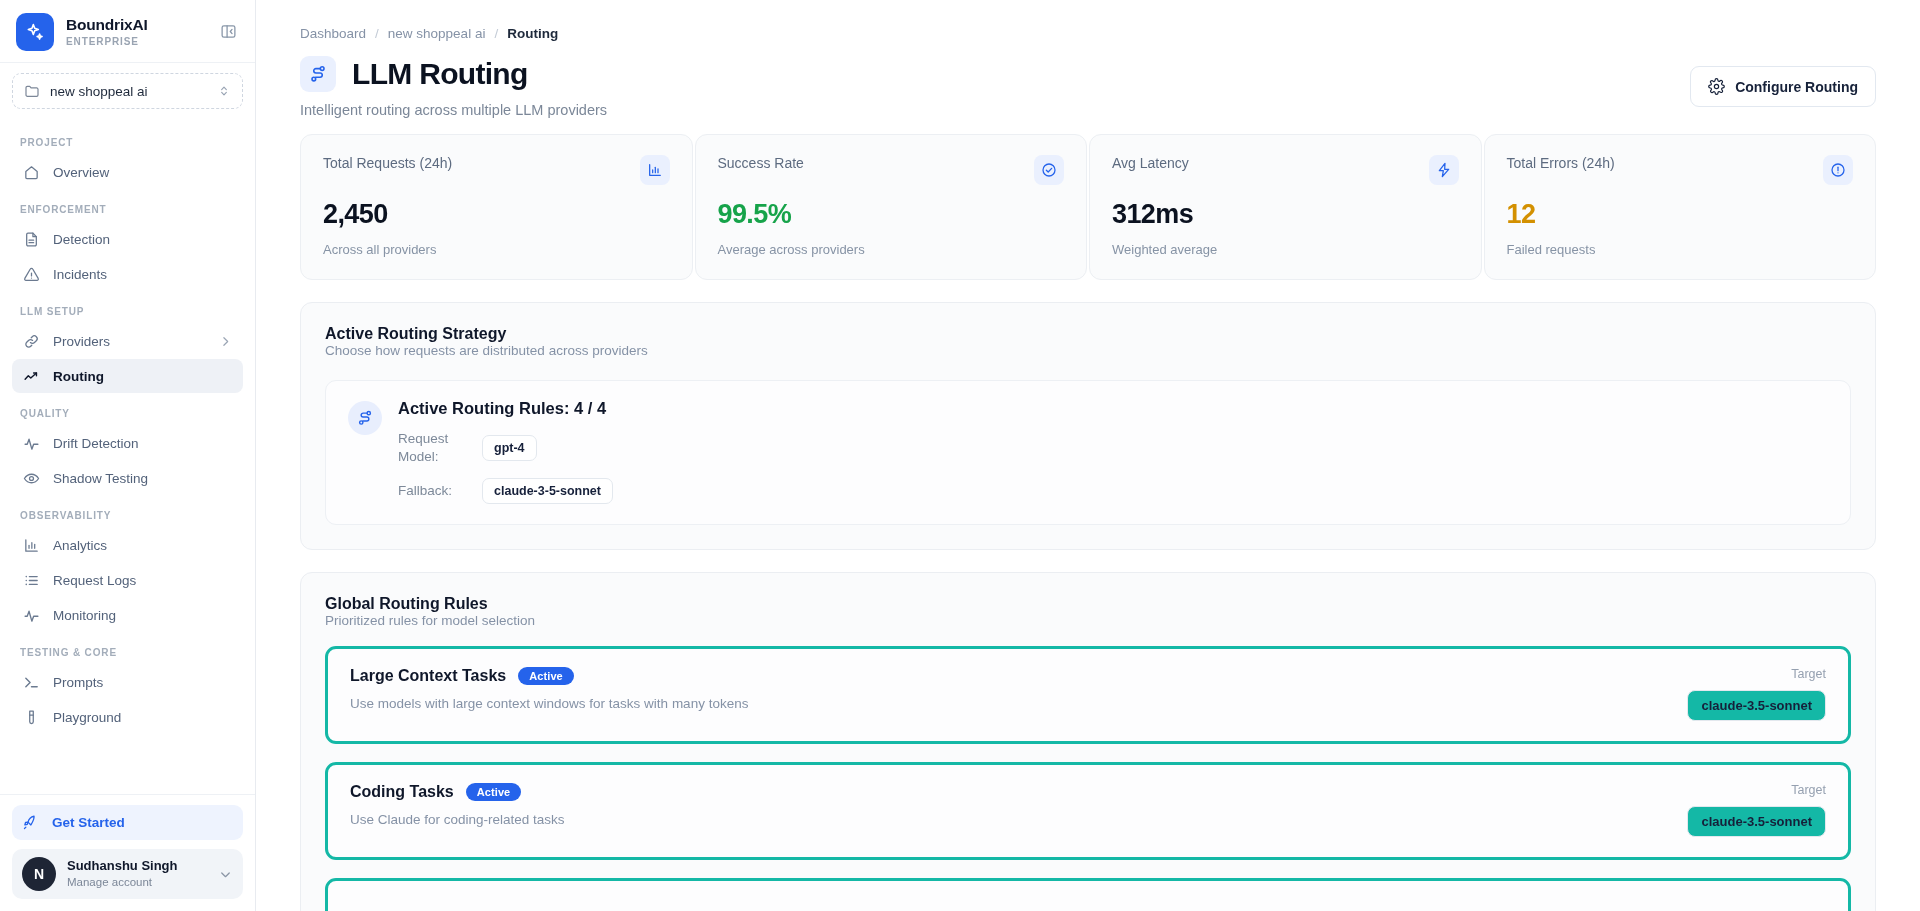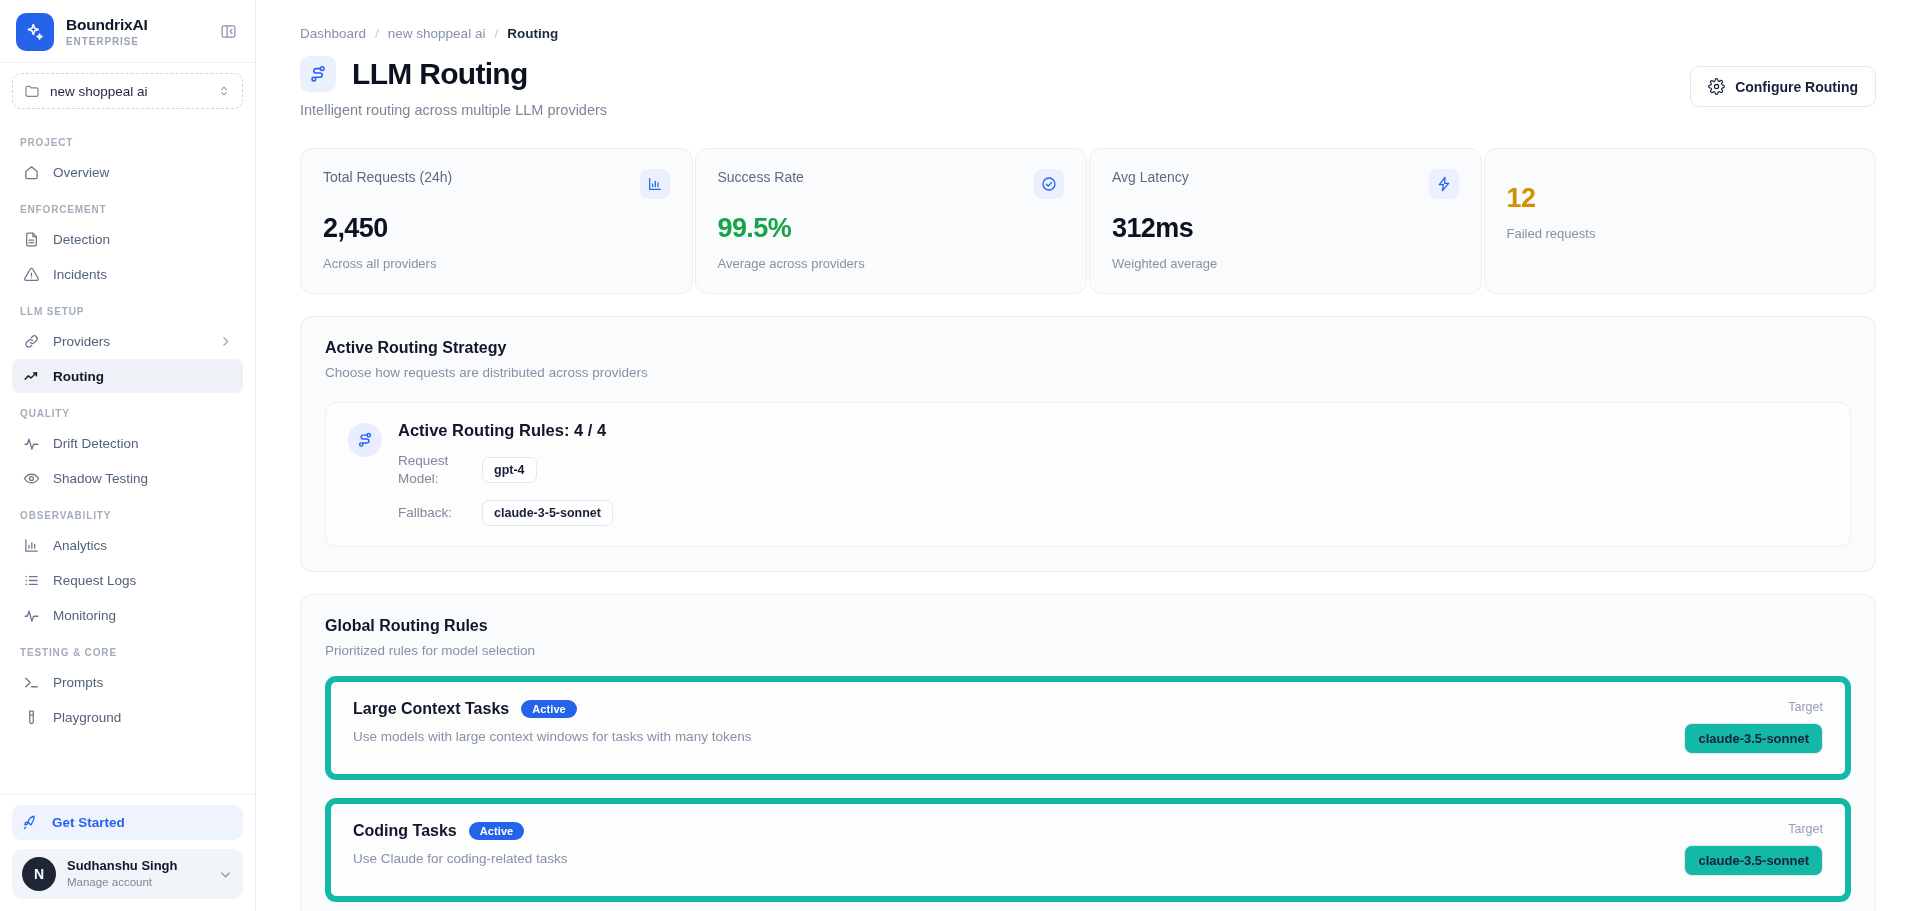--- a/index.html
+++ b/index.html
@@ -113,21 +113,21 @@
 
   .configure-btn {
     display: flex; align-items: center; gap: 10px;
     border: 1px solid #e2e8f0; border-radius: 9px;
     background: #fff; padding: 11px 17px; cursor: pointer;
     font-size: 14px; font-weight: 600; color: #17223a;
     margin-top: 10px;
   }
 
   
-  .stats-row { display: flex; gap: 2px; margin-top: 30px; }
+  .stats-row { display: flex; gap: 2px; margin-top: 16px; }
   .stat-card {
     flex: 1 1 0; background: #fafbfc;
     border: 1px solid #eceff3; border-radius: 12px;
     padding: 20px 22px 22px 22px; min-height: 124px;
   }
   .stat-top { display: flex; align-items: flex-start; justify-content: space-between; }
   .stat-label { font-size: 14px; color: #5d6b80; }
   .stat-ico {
     width: 30px; height: 30px; border-radius: 8px; background: #eaf0fe;
     display: flex; align-items: center; justify-content: center; flex: 0 0 30px;
@@ -136,21 +136,21 @@
   .stat-value.green { color: #16a34a; }
   .stat-value.amber { color: #d39000; }
   .stat-foot { font-size: 13px; color: #8693a5; margin-top: 12px; }
 
   
   .panel {
     border: 1px solid #ebeef2; border-radius: 12px;
     background: #fafbfc; margin-top: 22px; padding: 22px 24px 24px 24px;
   }
   .panel-title { font-size: 16px; font-weight: 700; color: #0f172a; }
-  .panel-sub { font-size: 13.5px; color: #8592a6; margin-top: 8px; }
+  .panel-sub { font-size: 13.5px; color: #8592a6; }
 
   .strategy-box {
     margin-top: 22px; background: #fdfdfe;
     border: 1px solid #edf0f4; border-radius: 11px;
     padding: 18px 22px 20px 22px;
     display: flex; gap: 16px; align-items: flex-start;
   }
   .strategy-ico {
     width: 34px; height: 34px; border-radius: 50%; background: #e8eefd;
     display: flex; align-items: center; justify-content: center; flex: 0 0 34px;
@@ -160,21 +160,21 @@
   .strategy-title { font-size: 16.5px; font-weight: 700; color: #0f172a; }
   .strategy-kv { display: flex; align-items: center; gap: 14px; margin-top: 12px; }
   .kv-key { font-size: 13.5px; color: #7d8999; width: 70px; line-height: 1.35; }
   .chip {
     display: inline-flex; align-items: center;
     border: 1px solid #e3e8ee; border-radius: 7px; background: #fff;
     padding: 5px 11px; font-size: 12.5px; font-weight: 600; color: #16203a;
   }
 
   .rule-card {
-    border: 6px solid #14b8a6; border-radius: 11px; background: #fdfdfe;
+    border: 3px solid #14b8a6; border-radius: 11px; background: #fdfdfe;
     margin-top: 18px; padding: 18px 22px 20px 22px;
     display: flex; align-items: flex-start; justify-content: space-between; gap: 24px;
   }
   .rule-left { flex: 1 1 auto; }
   .rule-head { display: flex; align-items: center; gap: 12px; }
   .rule-name { font-size: 16px; font-weight: 700; color: #0f172a; }
   .badge-active {
     background: #2563eb; color: #fff; border-radius: 20px;
     font-size: 11px; font-weight: 700; padding: 3px 11px; letter-spacing: 0.1px;
   }
@@ -468,20 +468,30 @@
               <svg width="16" height="16" viewBox="0 0 24 24" fill="none" stroke="#2563eb" stroke-width="1.9" stroke-linecap="round" stroke-linejoin="round">
                 <path d="M13.5 2L5 13h6l-1.5 9L19 11h-6z"></path>
               </svg>
             </div>
           </div>
           <div class="stat-value">312ms</div>
           <div class="stat-foot">Weighted average</div>
         </div>
 
         <div class="stat-card">
+          <div class="stat-top">
+            <div class="stat-label">Total Errors (24h)</div>
+            <div class="stat-ico">
+              <svg width="16" height="16" viewBox="0 0 24 24" fill="none" stroke="#2563eb" stroke-width="1.9" stroke-linecap="round" stroke-linejoin="round">
+                <circle cx="12" cy="12" r="9"></circle>
+                  <line x1="12" y1="7.8" x2="12" y2="13"></line>
+                  <line x1="12" y1="16.2" x2="12" y2="16.2"></line>
+              </svg>
+            </div>
+          </div>
           <div class="stat-value amber">12</div>
           <div class="stat-foot">Failed requests</div>
         </div>
       </div>
 
       <section class="panel">
         <div class="panel-title">Active Routing Strategy</div>
         <div class="panel-sub">Choose how requests are distributed across providers</div>
 
         <div class="strategy-box">

